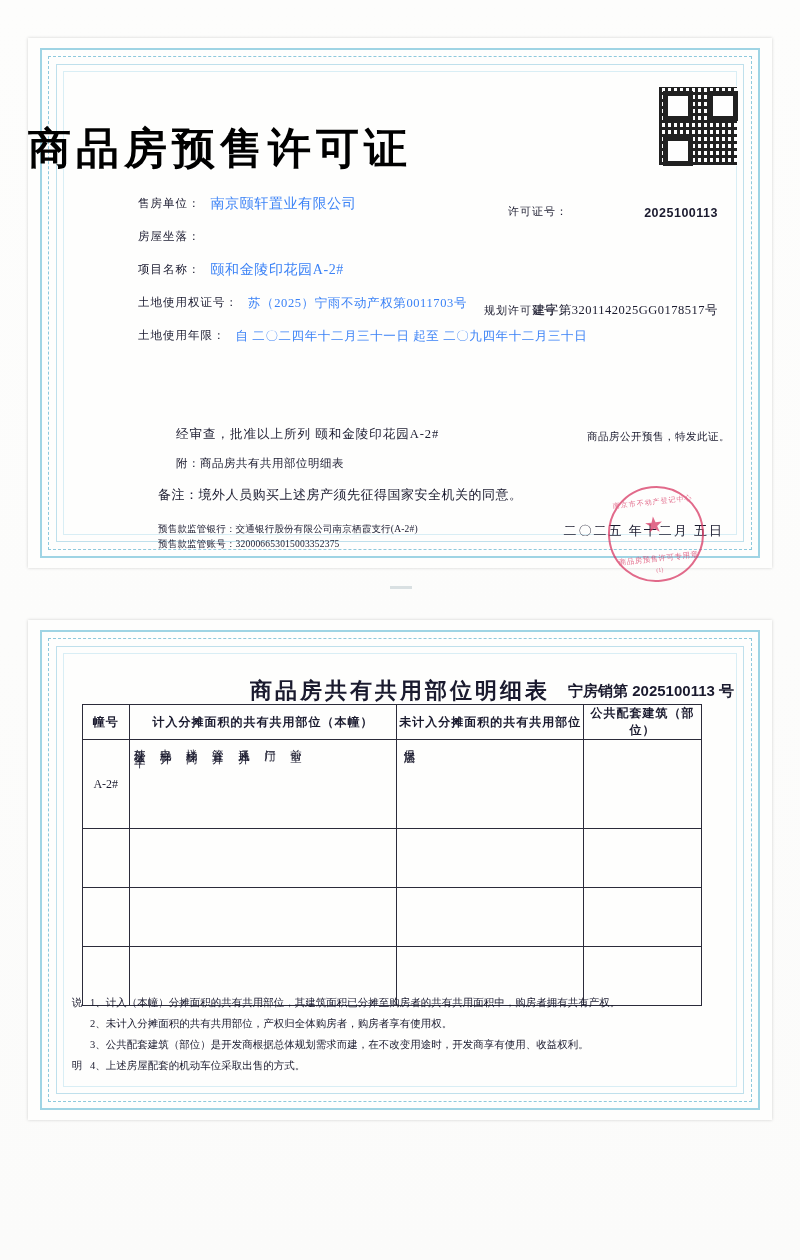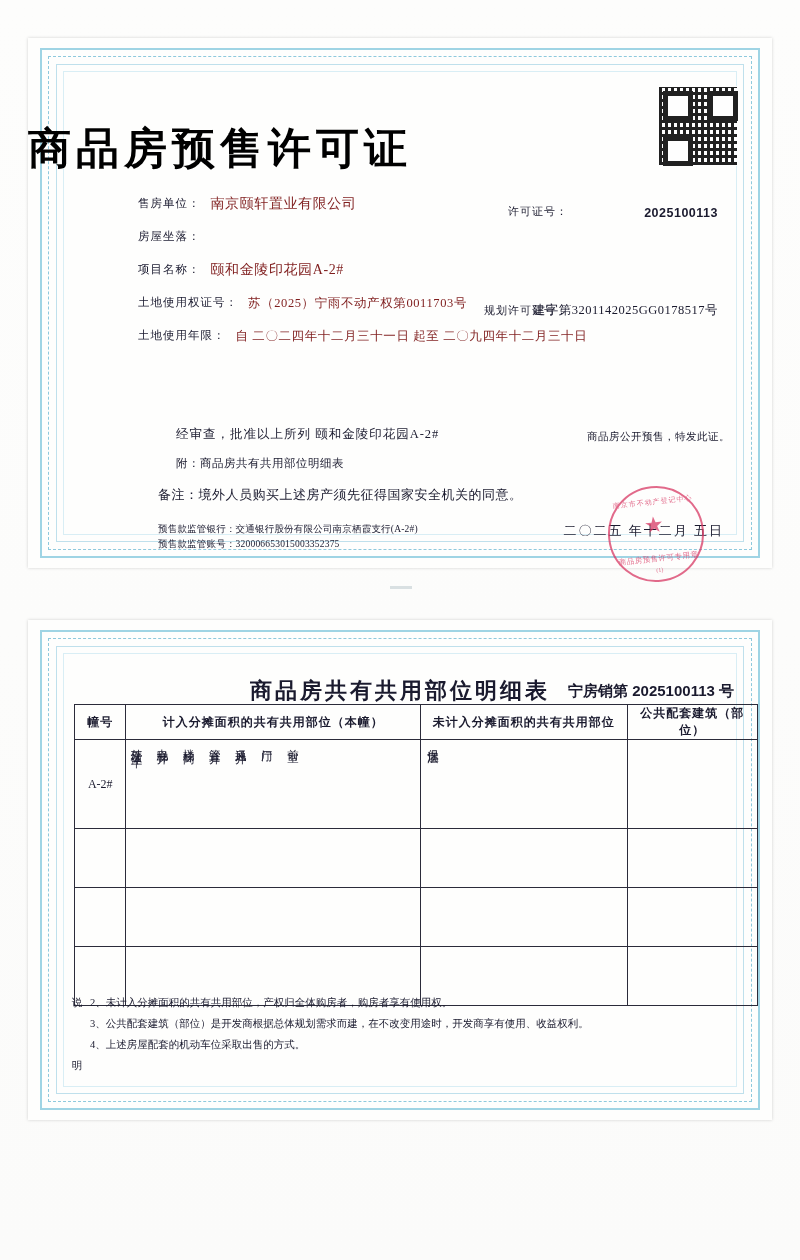--- a/index.html
+++ b/index.html
@@ -99,21 +99,21 @@
   }
   .lbl {
     font-size: 11.5px;
     color: #1b1b30;
     letter-spacing: 1px;
     white-space: nowrap;
     padding-bottom: 2px;
   }
   .val {
     font-size: 14px;
-    color: #7f1d1d;
+    color: #3b82f6;
     margin-left: 10px;
     letter-spacing: .6px;
     padding-bottom: 1px;
   }
   .val-sm { font-size: 12.5px; }
   .right-lbl {
     position: absolute;
     right: 150px; bottom: 2px;
     font-size: 11px;
     letter-spacing: 1px;
@@ -228,22 +228,22 @@
   .t-no {
     position: absolute;
     right: 38px; top: 62px;
     font-size: 15px;
     font-weight: bold;
     font-family: "Liberation Sans", sans-serif;
     letter-spacing: 0px;
   }
   table.detail {
     position: absolute;
-    left: 46px; top: 84px;
-    width: 684px;
+    left: 54px; top: 84px;
+    width: 620px;
     border-collapse: collapse;
     font-size: 11px;
   }
   table.detail th, table.detail td {
     border: 1px solid #2b2b3a;
     padding: 0;
     text-align: center;
     vertical-align: middle;
   }
   table.detail thead th {
@@ -431,20 +431,21 @@
     </table>
 
     <div class="notes-label">
       <div>说</div>
       <div>&nbsp;</div>
       <div>&nbsp;</div>
       <div>明</div>
     </div>
 
     <div class="notes">
+      <div class="note-line">1、计入（本幢）分摊面积的共有共用部位，其建筑面积已分摊至购房者的共有共用面积中，购房者拥有共有产权。</div>
       <div class="note-line">2、未计入分摊面积的共有共用部位，产权归全体购房者，购房者享有使用权。</div>
       <div class="note-line">3、公共配套建筑（部位）是开发商根据总体规划需求而建，在不改变用途时，开发商享有使用、收益权利。</div>
       <div class="note-line">4、上述房屋配套的机动车位采取出售的方式。</div>
     </div>
 
   </div>
 
 </div>
 
 </body></html>

